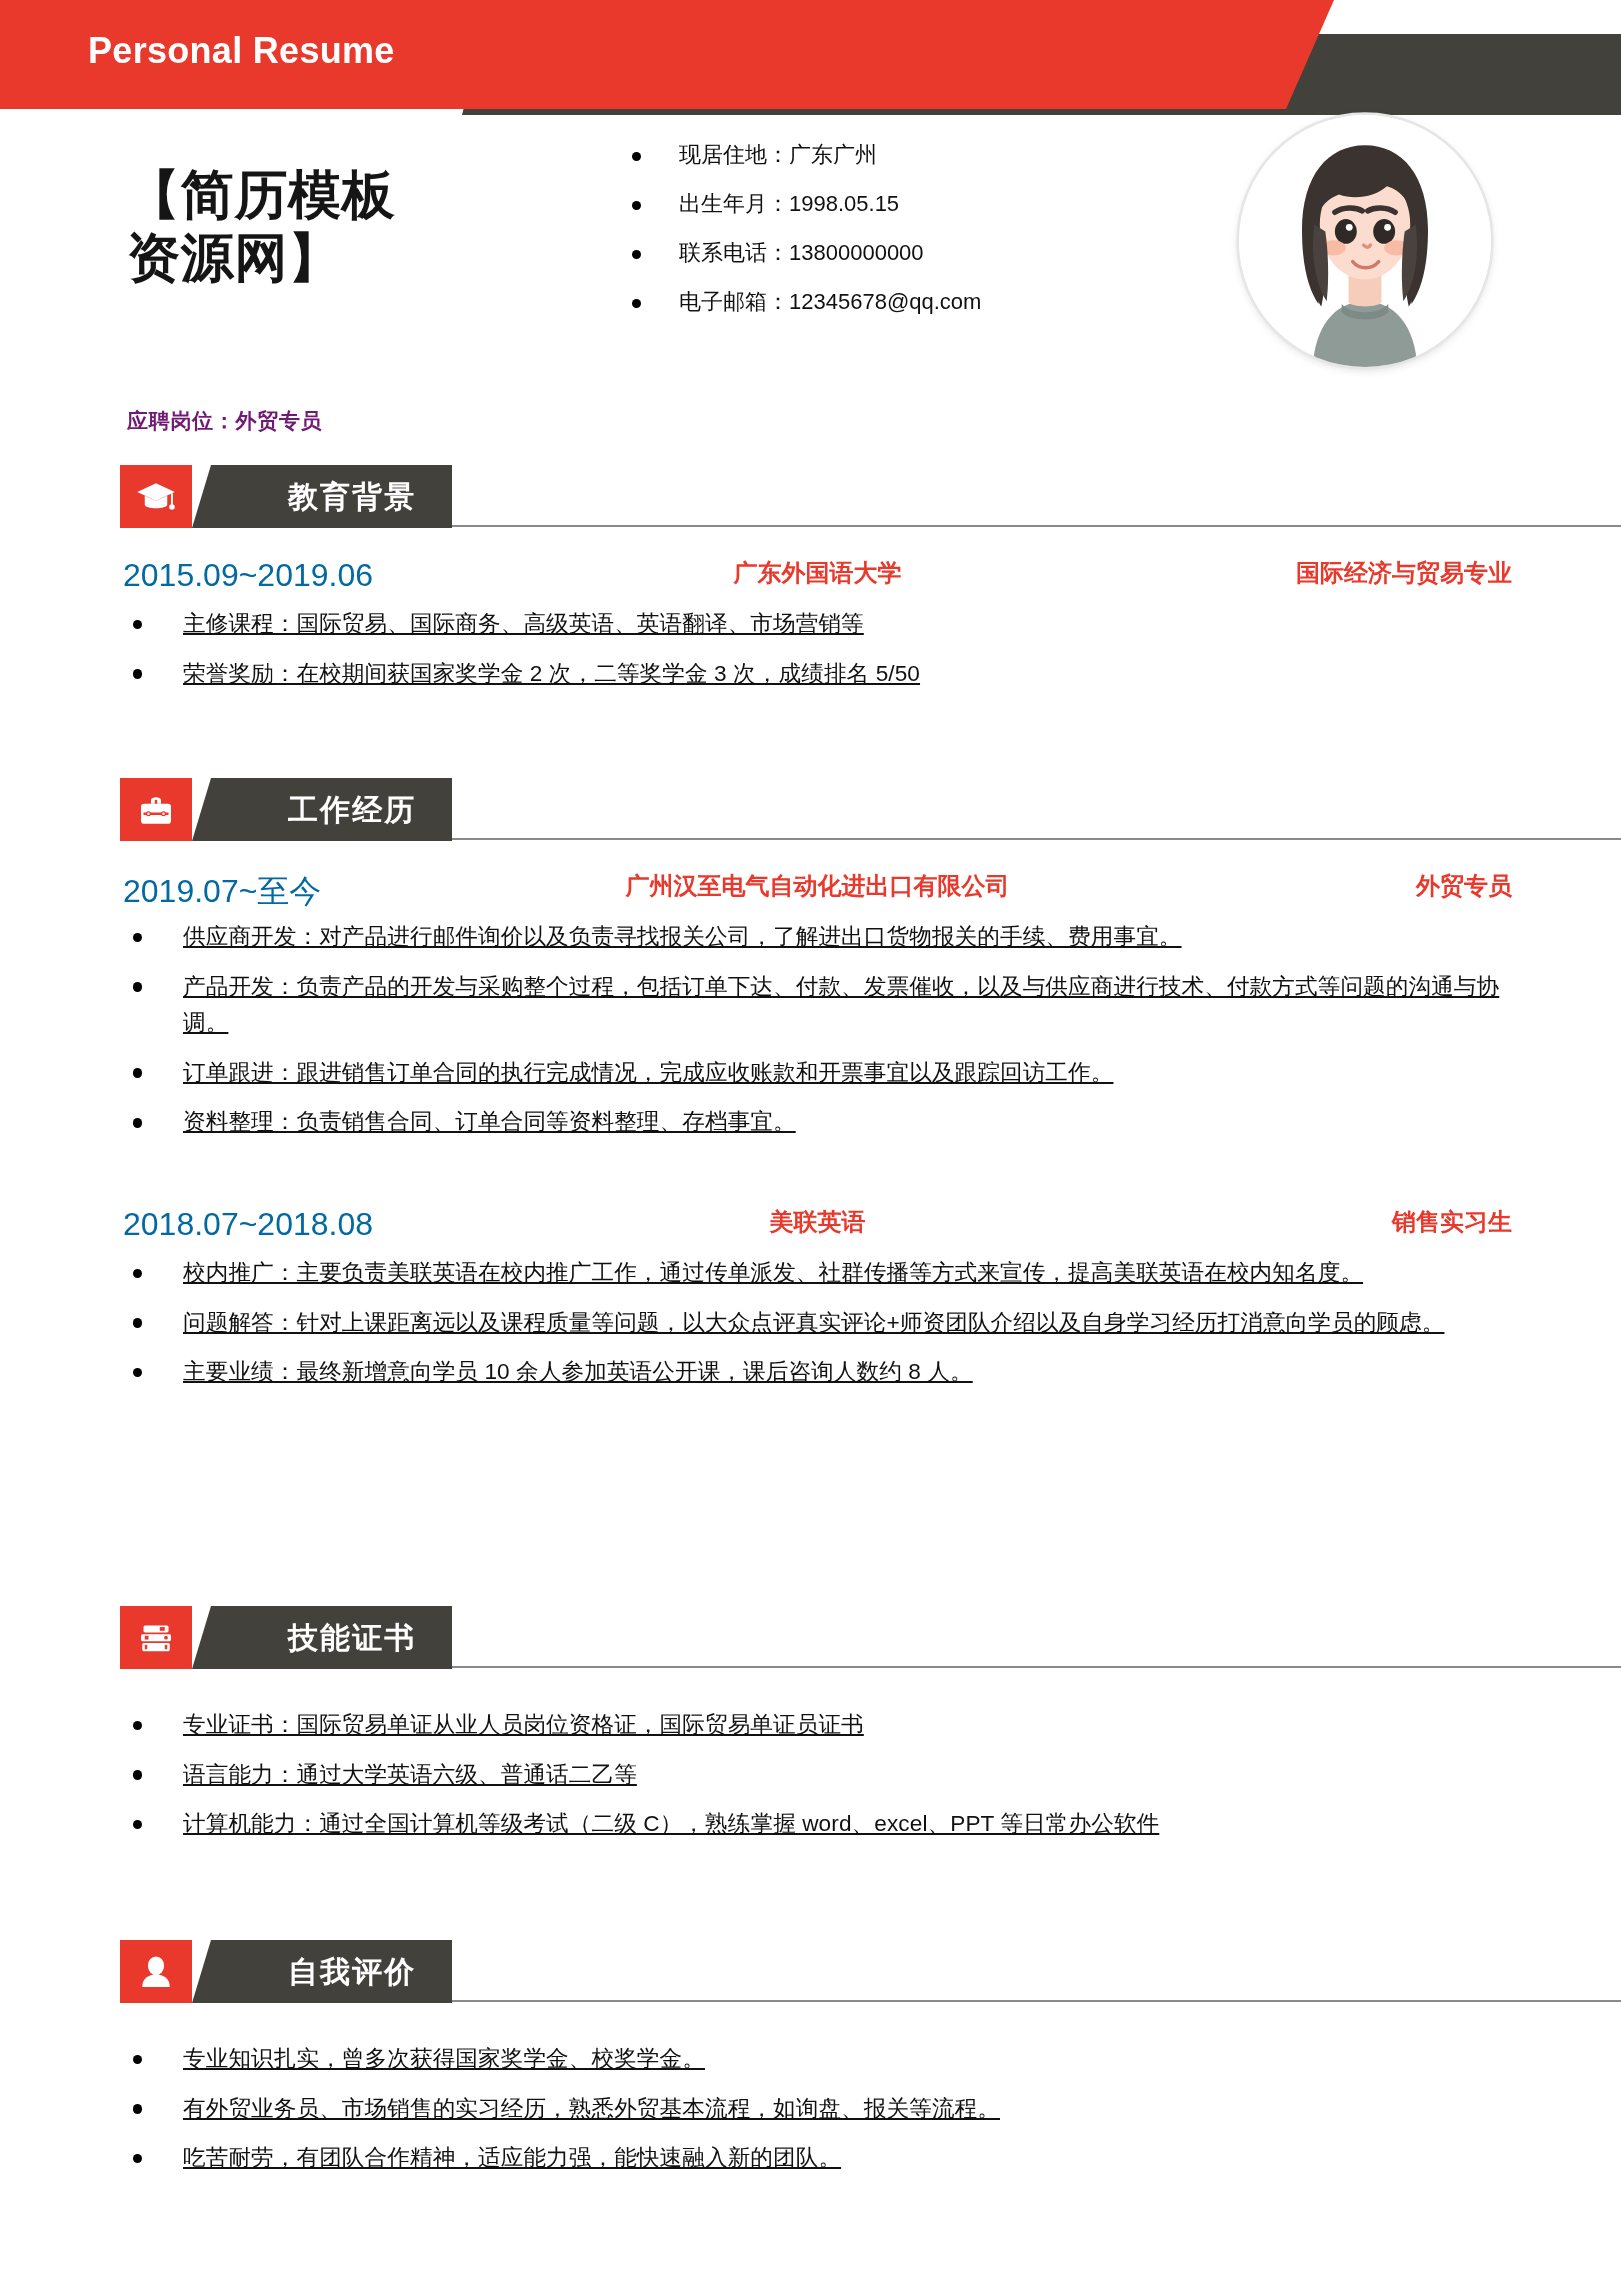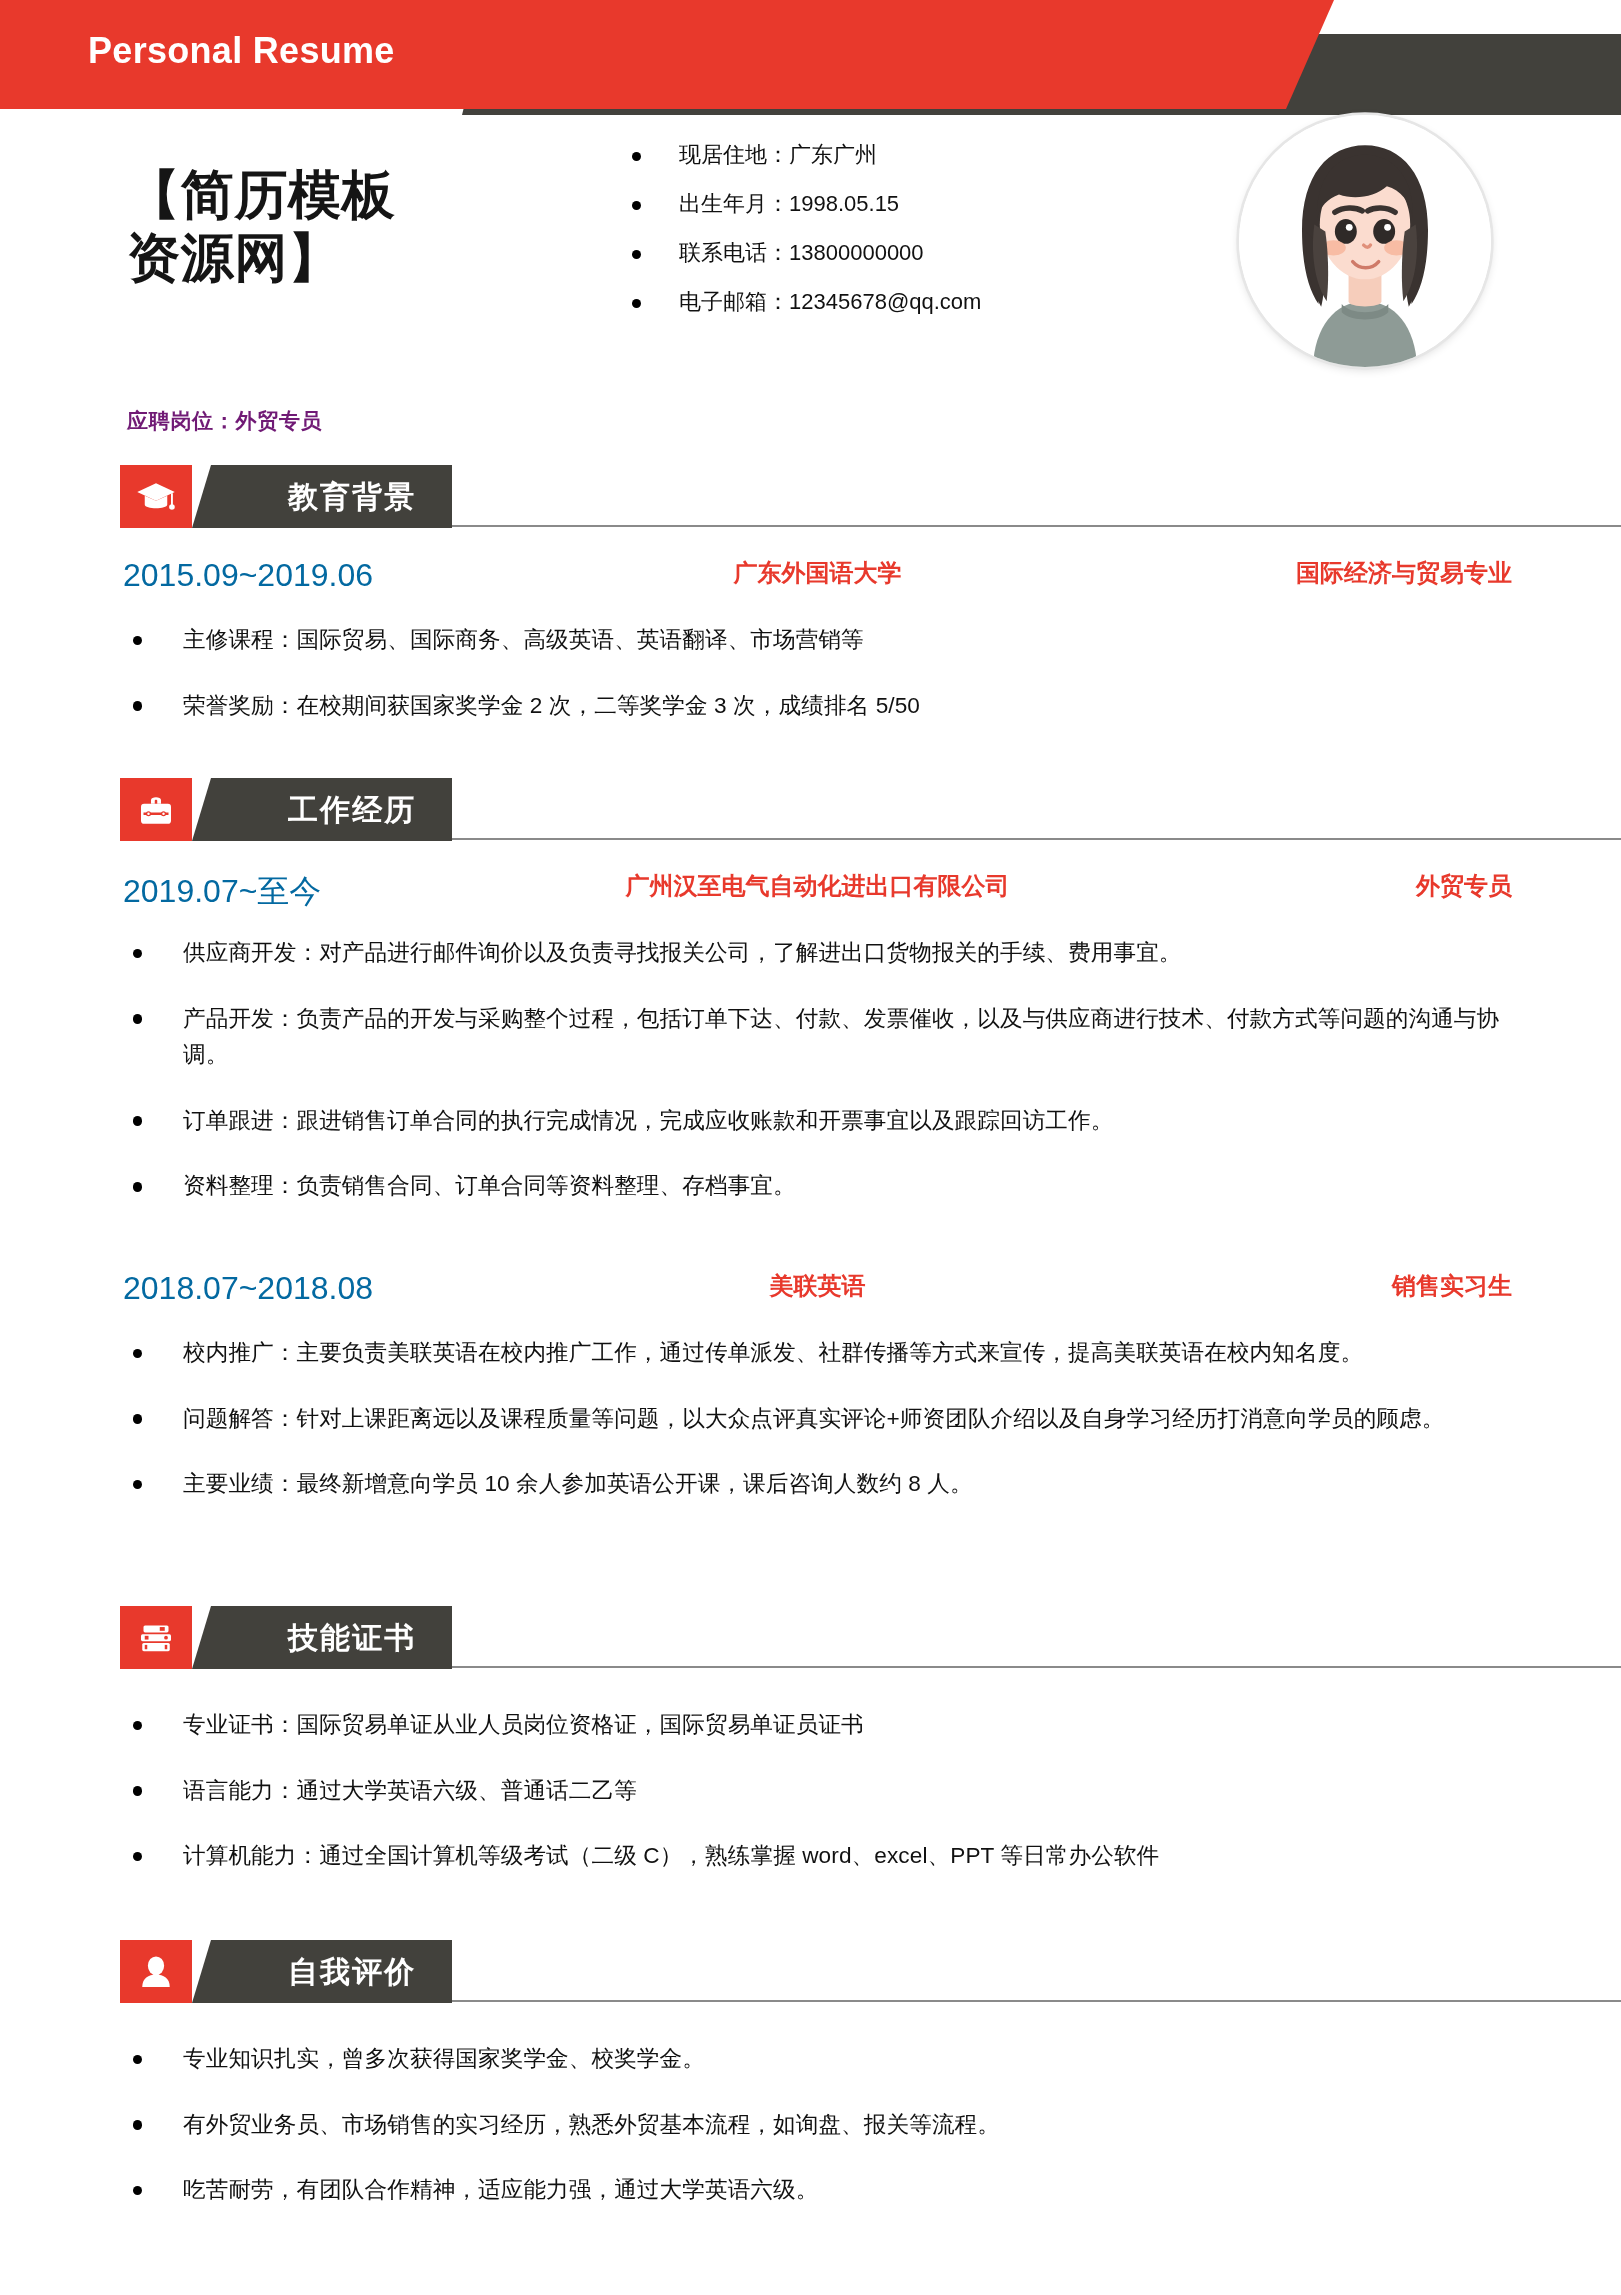--- a/index.html
+++ b/index.html
@@ -207,22 +207,23 @@
     margin-left: 123px;
     width: 1389px;
     list-style: none;
   }
   .bullet {
     position: relative;
     padding-left: 60px;
     font-size: 22.6px;
     line-height: 1.62;
     color: #111111;
-    margin-top: 29px;
+    margin-top: 13px;
     letter-spacing: 0.1px;
+    text-decoration: underline;
   }
   .bullet::before {
     content: "";
     position: absolute;
     left: 9.6px;
     top: 13.7px;
     width: 9.6px;
     height: 9.6px;
     border-radius: 50%;
     background: #000;
@@ -395,18 +396,18 @@
           <ellipse cx="32" cy="22" rx="13" ry="15" fill="#ffffff"></ellipse>
           <path d="M10 56 C10 42 20 36 32 36 C44 36 54 42 54 56 Z" fill="#ffffff"></path>
         </svg>
       </div>
       <div class="sec-title">自我评价</div>
     </div>
 
     <ul class="bullets" style="margin-top:38px;">
       <li class="bullet">专业知识扎实，曾多次获得国家奖学金、校奖学金。</li>
       <li class="bullet">有外贸业务员、市场销售的实习经历，熟悉外贸基本流程，如询盘、报关等流程。</li>
-      <li class="bullet">吃苦耐劳，有团队合作精神，适应能力强，通过大学英语六级。</li>
+      <li class="bullet">吃苦耐劳，有团队合作精神，适应能力强，能快速融入新的团队。</li>
     </ul>
   </div>
 
 </div>
 
 
 </body></html>

